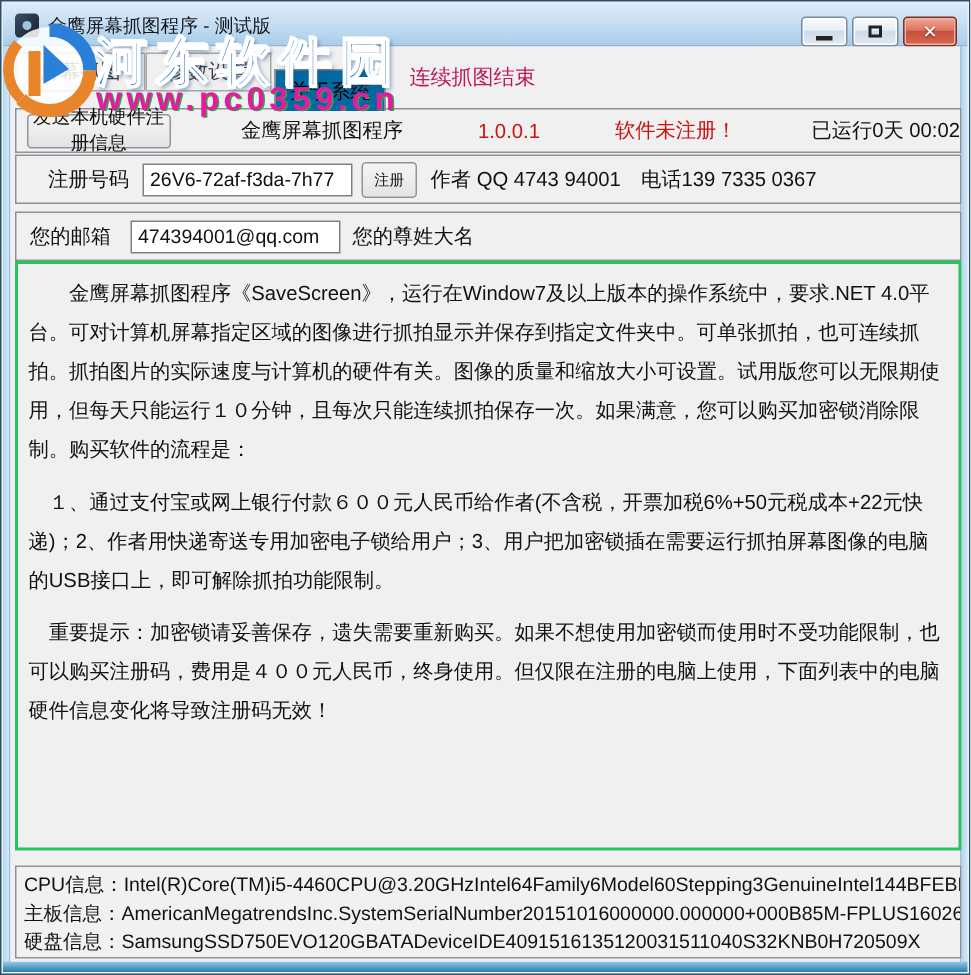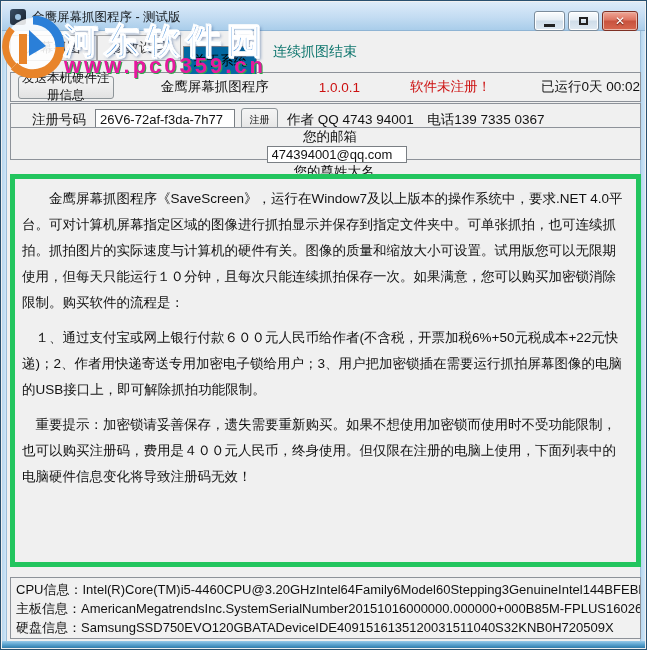--- a/index.html
+++ b/index.html
@@ -41,46 +41,46 @@
   .client { position:absolute; left:6px; right:6px; top:30px; bottom:8px; background:#f0f0f0; }
 
   .tab { position:absolute; top:4px; height:26px; display:flex; align-items:center;
     justify-content:center; font-size:13.5px; color:#3c3c3c;
     border:1px solid #a8a8a8; background:#f0f0f0; }
   .tab.active { top:15px; height:28px; background:#0369a1; border-color:#8c8c8c;
     border-bottom:none; color:#000; z-index:2; }
   .t1 { left:3px; width:87px; }
   .t2 { left:90px; width:84px; }
   .t3 { left:176px; width:74px; }
-  .capture-status { position:absolute; left:266px; top:12px; font-size:14px; color:#0f766e; }
+  .capture-status { position:absolute; left:266px; top:12px; font-size:14px; color:#be185d; }
 
   .panel { position:absolute; left:3px; width:631px; border:1px solid #8d9299;
     background:#f0f0f0; display:flex; align-items:center; }
   .row1 { top:41px; height:30px; padding-left:7px;gap:32px; }
   .row2 { top:72px; height:33px; padding-left:21px;align-items:center; }
-  .row3 { top:96px; height:33px; padding-left:9px;flex-direction:column; }
+  .row3 { top:110px; height:33px; padding-left:9px; }
 
   .btn { border:1px solid #8e9599; border-radius:3px; font-size:12.5px; color:#111;
     background:linear-gradient(180deg,#f4f4f4 0%,#ededed 50%,#e2e2e2 100%);
     display:flex; align-items:center; justify-content:center; }
   .send-btn { width:178px; height:23px; }
   .reg-btn { width:37px; height:24px; margin-left:6px; font-size:10px; }
 
   .lbl { font-size:13.5px; color:#111; white-space:nowrap; }
   .tbox { height:22px; border:1px solid #7a7f84; background:#fff; font-size:13px;
     padding:0 4px; color:#111; font-family:"Liberation Sans","DejaVu Sans",sans-serif; }
   .red { color:#cc1111; }
 
   .row1 .app-name { margin-left:15px; }
   .row1 .ver { margin-left:18px; }
   .row1 .unreg { margin-left:18px; }
   .row1 .runtime { margin-left:18px; }
 
   .about-box { position:absolute; left:3px; top:143px; width:631px; height:393px;
-    border:5px solid #22c55e; background:#f0f0f0; padding:7px 7px 0 7px; overflow:hidden; }
+    border:2px solid #22c55e; background:#f0f0f0; padding:7px 7px 0 7px; overflow:hidden; }
   .about-box p { font-size:13.5px; line-height:26px; color:#111; margin-bottom:9px;
     white-space:pre-wrap; word-break:break-all; }
 
   .hw-box { position:absolute; left:3px; top:546px; width:631px; height:62px;
     border:1px solid #8d9299; background:#f1f1f1; padding:2px 5px; overflow:hidden; }
   .hw-line { font-size:13px; line-height:19px; color:#111; white-space:nowrap; }
 
   
   .watermark { position:absolute; left:0; top:0; width:380px; height:90px;
     pointer-events:none; z-index:50;text-align:right; }

